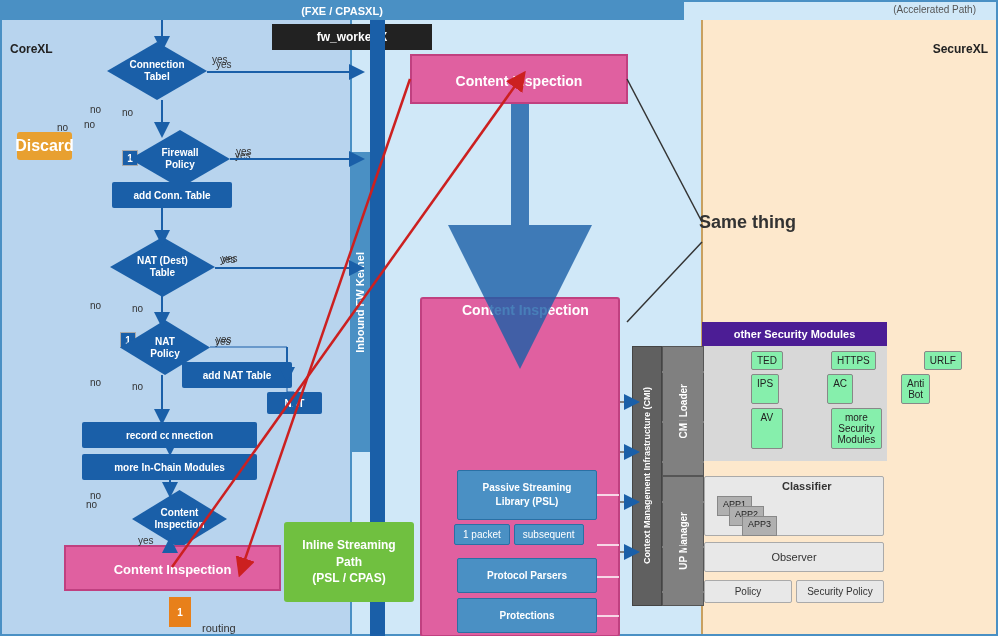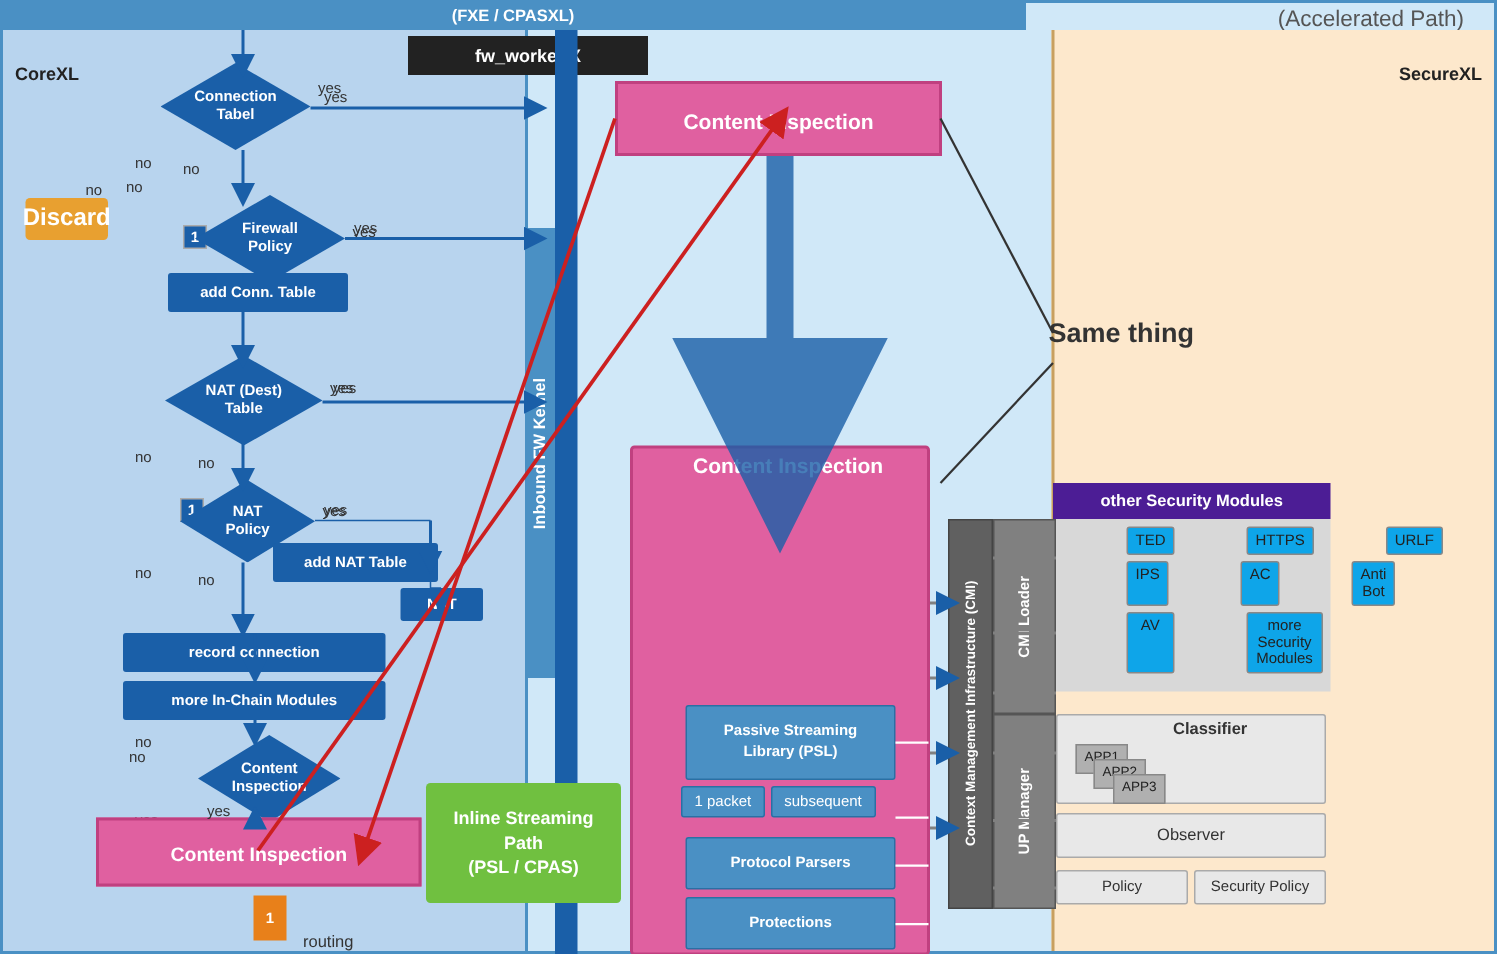--- a/index.html
+++ b/index.html
@@ -257,21 +257,21 @@
       padding: 5px;
     }
 
     .module-row {
       display: flex;
       gap: 4px;
       margin-bottom: 4px;
     }
 
     .module-btn {
-      background: #0ea5e9;
+      background: #86efac;
       border: 1px solid #888;
       color: #222;
       font-size: 10px;
       text-align: center;
       padding: 3px 5px;
       border-radius: 2px;
       flex: 1;
       margin-left: 44px;
     }
 
@@ -556,21 +556,21 @@
 </head>
 <body>
 
 <div class="main-container">
 
   <div class="top-header">
     <div class="top-header-left">
       <span>(FXE / CPASXL)</span>
     </div>
     <div class="top-header-right">
-      <span style="position:absolute; top:2px; right:20px; font-size:15px; color:#555;">(Accelerated Path)</span>
+      <span style="position:absolute; top:2px; right:20px; font-size:10px; color:#555;">(Accelerated Path)</span>
     </div>
   </div>
 
   <div class="corexl-box">
     <span class="corexl-label">CoreXL</span>
   </div>
 
   <div class="securexl-box">
     <span class="securexl-label">SecureXL</span>
   </div>

